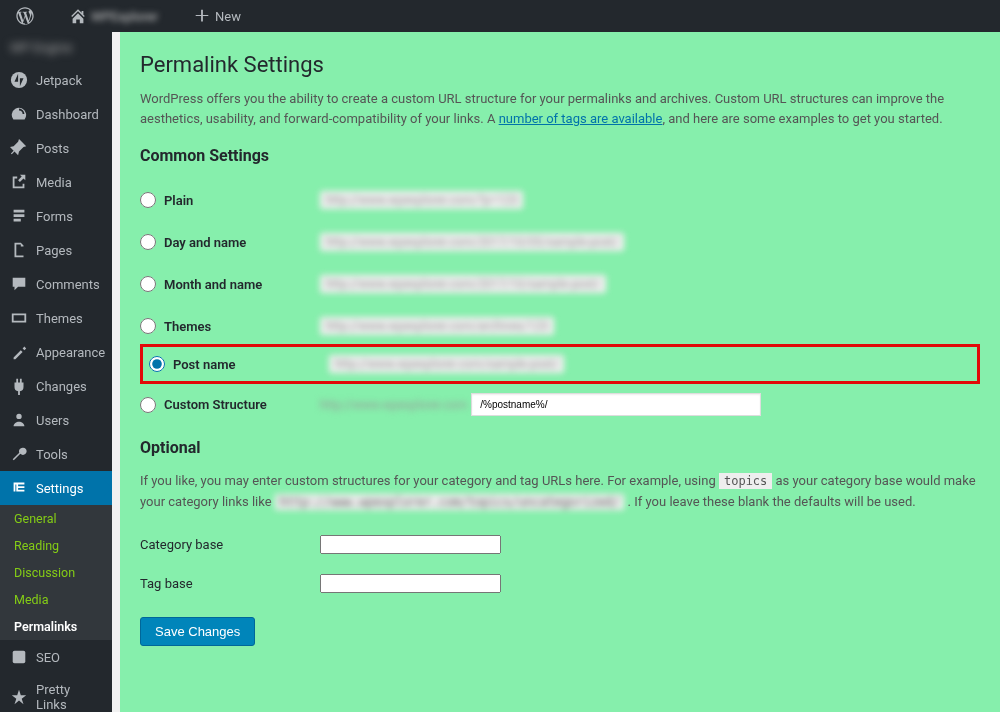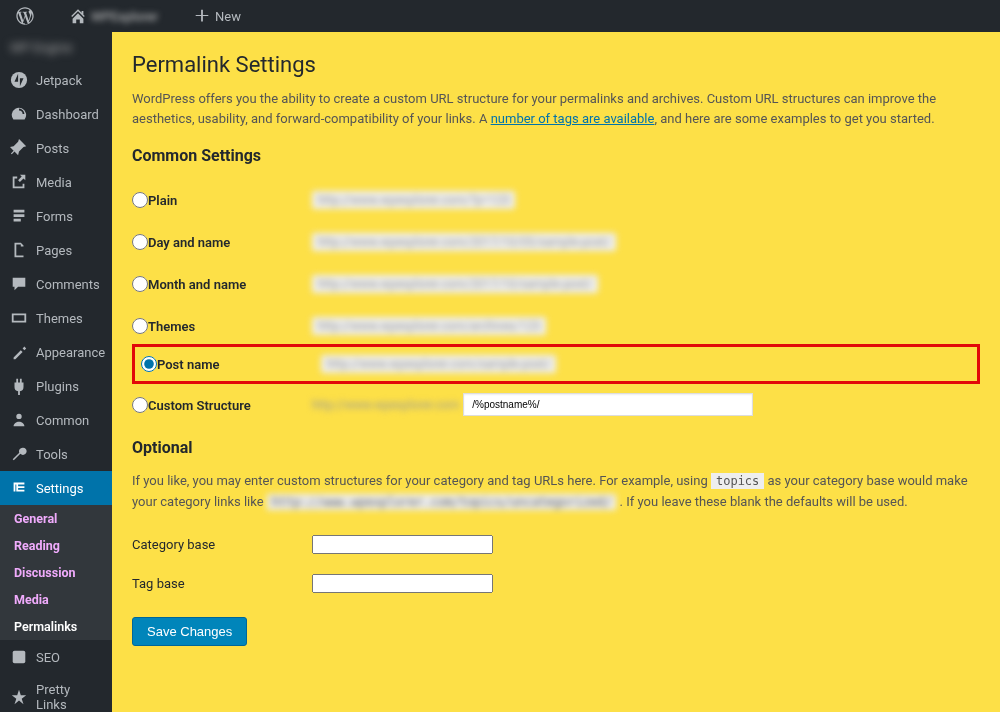--- a/index.html
+++ b/index.html
@@ -12,33 +12,33 @@
 .blurtext { filter: blur(3px); color: #ccc; }
 
 
 .wrap { display: flex; height: calc(712px - 32px); }
 .sidebar { width: 112px; background: #23282d; color: #eee; display: flex; flex-direction: column; font-size: 13px; }
 .menu-item { display: flex; align-items: center; gap: 8px; padding: 8px 10px; color: #b4b9be; cursor: pointer; }
 .menu-item.active { background: #0073aa; color: #fff; position: relative; }
 .menu-item.active::after { content: ""; position: absolute; right: -8px; top: 50%; transform: translateY(-50%); border: 8px solid transparent; border-left-color: #0073aa; }
 .menu-item svg { width: 18px; height: 18px; fill: currentColor; flex: 0 0 18px; }
 .submenu { background: #32373c; }
-.submenu .sub-item { padding: 6px 12px 6px 14px; font-size: 12.5px; color: #f0abfc; cursor: pointer; font-weight: bold; }
+.submenu .sub-item { padding: 6px 12px 6px 14px; font-size: 12.5px; color: #84cc16; cursor: pointer; }
 .submenu .sub-item.current { color: #fff; font-weight: 600; }
 .sep { height: 6px; }
 .site-name { padding: 8px 10px; color: #aaa; filter: blur(4px); }
 
 
-.main { flex: 1; background: #fde047; padding: 12px 20px 37px 20px; overflow: auto; }
+.main { flex: 1; background: #86efac; padding: 12px 20px 37px 20px; overflow: auto; margin-left: 8px; }
 h1 { font-size: 22px; font-weight: 400; color: #23282d; margin: 8px 0 12px; }
 .intro { color: #555; font-size: 13px; line-height: 1.5; margin-bottom: 18px; }
 .intro a { color: #0073aa; text-decoration: underline; }
 h2 { font-size: 16px; font-weight: 700; color: #23282d; margin: 10px 0 14px; }
 .opt-row { display: flex; align-items: center; padding: 12px 0; }
-.opt-row .label-col { width: 180px; display: flex; align-items: flex-end; font-weight: 600; color: #23282d; font-size: 13px; }
+.opt-row .label-col { width: 180px; display: flex; align-items: center; gap: 8px; font-weight: 600; color: #23282d; font-size: 13px; }
 .opt-row input[type=radio] { width: 16px; height: 16px; accent-color: #0073aa; }
 .opt-row .example { color: #999; filter: blur(3px); font-size: 12px; background: #eee; padding: 2px 6px; border-radius: 2px; display: inline-block; }
 .opt-row input[type=text] { border: 1px solid #ddd; box-shadow: inset 0 1px 2px rgba(0,0,0,.07); padding: 5px 8px; font-size: 10px; width: 290px; background: #fff; }
 .highlight-row { border: 3px solid #e20909; padding: 8px 6px; margin: -3px 0; }
 .custom-row .example-col { display: flex; align-items: center; gap: 4px; }
 .custom-prefix { color: #999; filter: blur(3px); font-size: 12px; }
 .form-row { display: flex; align-items: center; padding: 10px 0; }
 .form-row .label-col { width: 180px; font-weight: 400; color: #23282d; }
 .optional-text { font-size: 13px; color: #555; line-height: 1.6; margin: 6px 0 12px; }
 .code { background: #eee; padding: 1px 5px; font-family: Consolas, monospace; font-size: 12px; }
@@ -127,27 +127,27 @@
     <div class="menu-item">
       <svg viewBox="0 0 20 20">
           <path d="M4 16l8-8 2 2-8 8H4v-2zm10-10l2-2 2 2-2 2-2-2z"></path>
         </svg>
       <span>Appearance</span>
     </div>
     <div class="menu-item">
       <svg viewBox="0 0 20 20">
           <path d="M7 2v4H5v5a5 5 0 0 0 4 4.9V20h2v-4.1A5 5 0 0 0 15 11V6h-2V2h-2v4H9V2H7z"></path>
         </svg>
-      <span>Plugins</span>
+      <span>Changes</span>
     </div>
     <div class="menu-item">
       <svg viewBox="0 0 20 20">
           <path d="M10 9a3 3 0 1 0 0-6 3 3 0 0 0 0 6zm-6 8c0-3 3-5 6-5s6 2 6 5H4z"></path>
         </svg>
-      <span>Common</span>
+      <span>Users</span>
     </div>
     <div class="menu-item">
       <svg viewBox="0 0 20 20">
           <path d="M14 3a4 4 0 0 0-3.7 5.5L3 15.8 4.2 17l7.3-7.3A4 4 0 1 0 14 3z"></path>
         </svg>
       <span>Tools</span>
     </div>
     <div class="menu-item active">
       <svg viewBox="0 0 20 20">
           <path d="M4 4h12v2H9v2h7v2H9v2h7v2H4V4zm2 2v8h1V6H6z"></path>

